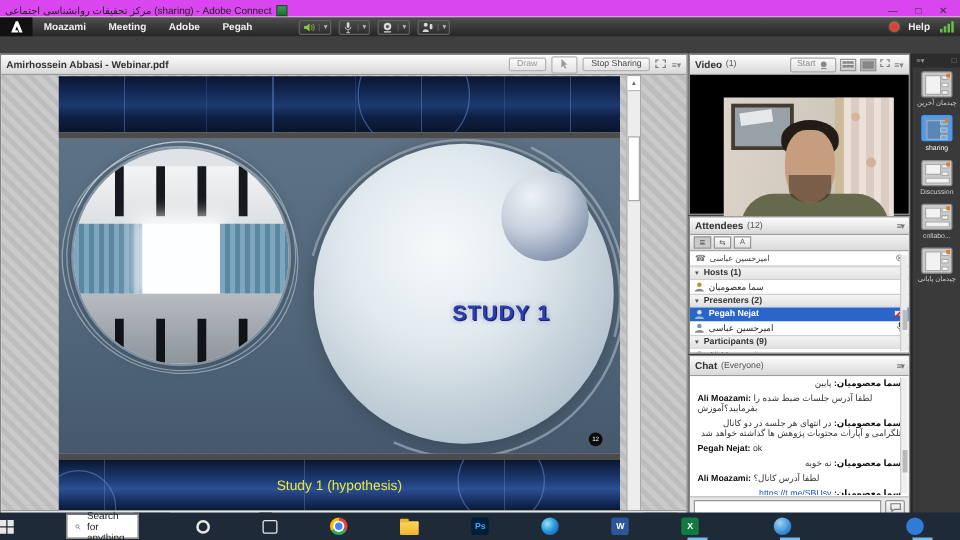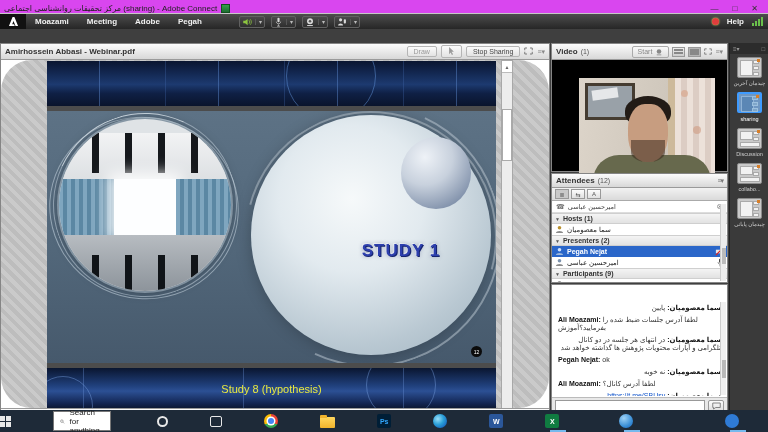--- a/index.html
+++ b/index.html
@@ -37,21 +37,21 @@
     display:flex;align-items:center;font-size:8px;font-weight:bold;color:#333;padding:0 4px;gap:3px;}
   .pod-count{font-weight:normal;color:#555;font-size:7px;}
   .pod-menu{margin-left:auto;color:#777;font-size:7px;letter-spacing:-1px;}
   .hatch{background:repeating-linear-gradient(45deg,#cacaca 0 4px,#bdbdbd 4px 8px);}
 
   
   .share-hdr-btn{font-size:7px;color:#999;border:1px solid #b5b5b5;border-radius:2px;background:linear-gradient(#fbfbfb,#e3e3e3);
     padding:1px 6px;font-weight:normal;}
   .share-hdr-btn.dark{color:#444;}
   .ico-btn{font-size:7px;color:#888;font-weight:normal;}
-  .share-body{position:absolute;left:0;top:16px;right:0;bottom:13px;overflow:hidden;border-radius:31px;}
+  .share-body{position:absolute;left:0;top:16px;right:0;bottom:13px;overflow:hidden;}
 
   .slide-band{position:absolute;left:46px;top:1px;width:449px;height:45px;overflow:hidden;
     background:linear-gradient(180deg,#0a1530 0%,#142a55 30%,#1d3a70 52%,#0f2045 72%,#0a142c 100%);}
   .slide-band:before{content:"";position:absolute;inset:0;
     background:repeating-linear-gradient(90deg,transparent 0 52px,rgba(96,140,210,.45) 52px 53px,transparent 53px 118px,rgba(70,110,180,.3) 118px 119px);}
   .band-arc{position:absolute;right:120px;top:-30px;width:90px;height:90px;border-radius:50%;
     border:1px solid rgba(100,150,220,.5);}
   .page-gap{position:absolute;left:46px;width:449px;background:#4c4c4c;}
 
   .slide-page{position:absolute;left:46px;top:51px;width:449px;height:252px;overflow:hidden;
@@ -344,21 +344,21 @@
           <div class="sphere" style="background:radial-gradient(circle at 34% 28%,#eef2f7 0%,#c8d1dd 40%,#8494ad 78%,#6d7e9b 100%);"></div>
           <div class="study-title" style="color:#2d3fae;">STUDY 1</div>
           <div class="page-badge">12</div>
         </div>
 
         <div class="page-gap" style="top:303px;height:5px;"></div>
 
         <div class="slide-banner">
           <div class="banner-circle" style="left:-14px;bottom:-26px;width:60px;height:60px;"></div>
           <div class="banner-circle" style="right:60px;top:-18px;width:70px;height:70px;"></div>
-          <span class="banner-text">Study 8 (hypothesis)</span>
+          <span class="banner-text">Study 1 (hypothesis)</span>
         </div>
 
         <div class="share-scroll">
           <div class="scroll-upbox">▲</div>
           <div class="scroll-slider"></div>
         </div>
       </div>
 
       <div class="share-nav">
         <span class="nav-arrow">▲</span>
@@ -504,20 +504,25 @@
           </svg>
         <span>Ali Moazami</span>
       </div>
 
       <div class="att-scroll">
           <i></i>
         </div>
     </div>
 
     <div class="pod" style="left:551px;top:241px;width:177px;height:138px;overflow:hidden;">
+      <div class="pod-header">
+        <span>Chat</span>
+        <span class="pod-count">(Everyone)</span>
+        <span class="pod-menu">≡▾</span>
+      </div>
       <div class="chat-body">
         <div class="msg rtl">
           <span class="sender">سما معصومیان</span><span>پایین</span>
         </div>
         <div class="msg">
           <span class="sender">Ali Moazami</span><span>لطفا آدرس جلسات ضبط شده را بفرمایید؟آموزش</span>
         </div>
         <div class="msg rtl">
           <span class="sender">سما معصومیان</span><span>در انتهای هر جلسه در دو کانال تلگرامی و آپارات محتویات پژوهش ها گذاشته خواهد شد</span>
         </div>

